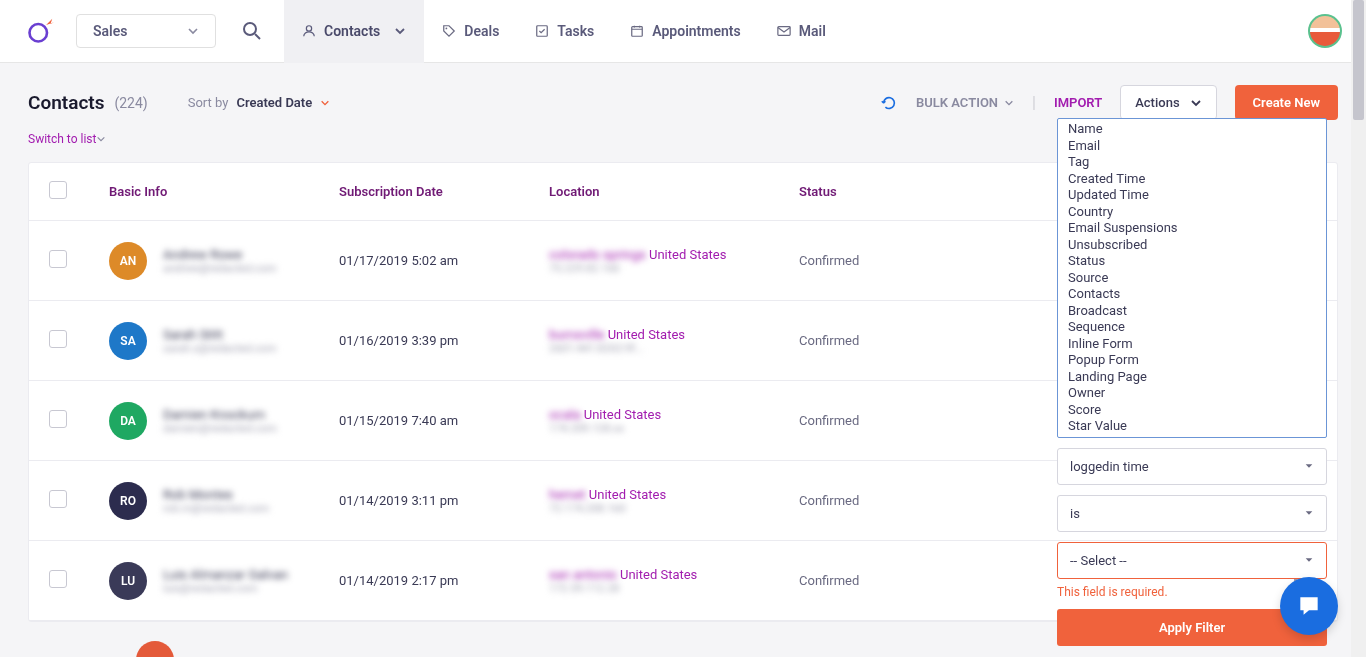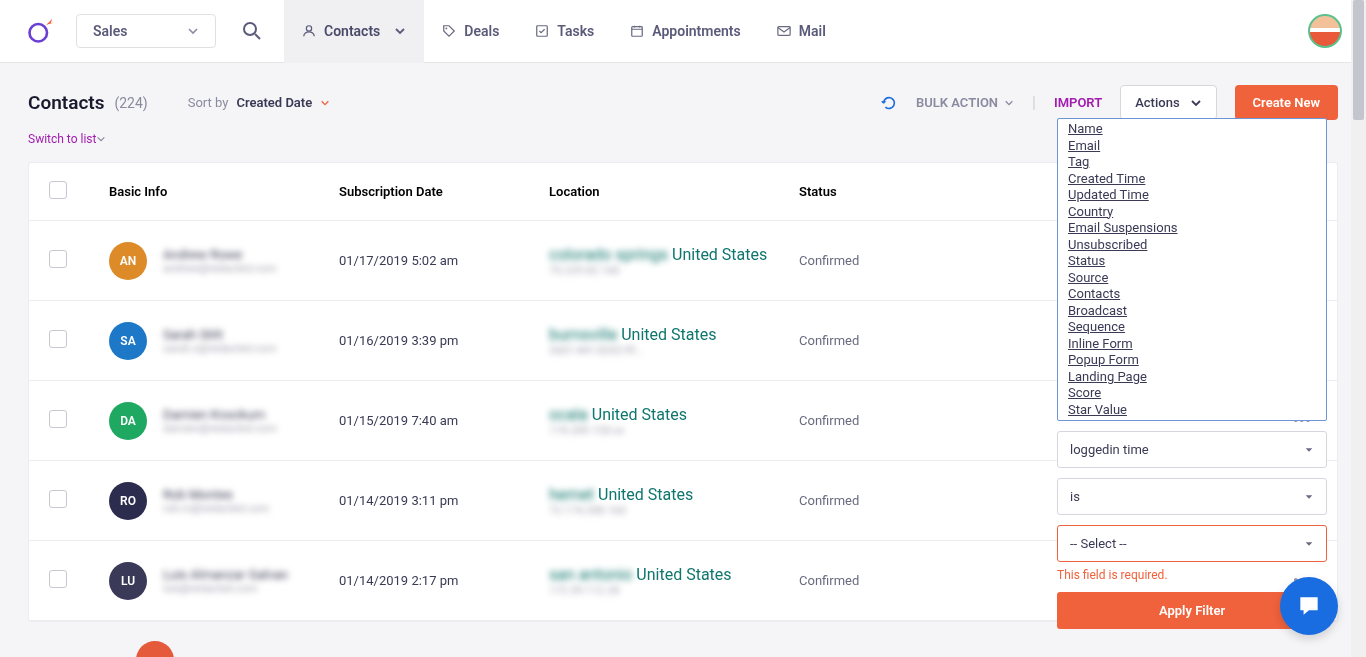--- a/index.html
+++ b/index.html
@@ -30,49 +30,49 @@
 .vdiv { color: #d0d0d6; }
 .import-link { color: #a21caf; font-size: 13px; font-weight: 600; cursor: pointer; }
 .actions-btn { border: 1px solid #d6d6de; background: #fff; border-radius: 4px; padding: 9px 14px; display: flex; align-items: center; gap: 10px; color: #3a3a55; font-size: 13px; font-weight: 500; cursor: pointer; }
 .create-btn { background: #f0623c; color: #fff; border-radius: 4px; padding: 10px 18px; font-size: 13px; font-weight: 600; cursor: pointer; border: none; }
 
 .switch-list { padding: 4px 28px 16px; color: #a21caf; font-size: 12px; display: flex; align-items: center; cursor: pointer; }
 
 
 .table-wrap { margin: 0 28px; background: #fff; border: 1px solid #ebebf0; border-radius: 3px; }
 .thead { display: flex; align-items: center; height: 58px; border-bottom: 1px solid #ebebf0; padding: 0 20px; }
-.th { color: #000000; font-size: 13px; font-weight: 600; }
+.th { color: #701a75; font-size: 13px; font-weight: 600; }
 .col-check { width: 60px; }
 .col-basic { width: 230px; }
 .col-sub { width: 210px; }
 .col-loc { width: 250px; }
 .col-status { width: 150px; }
 .col-actions { flex: 1; text-align: right; }
 .checkbox { width: 18px; height: 18px; border: 1px solid #c8c8d2; border-radius: 3px; display: inline-block; }
 
 .trow { display: flex; align-items: center; height: 80px; border-bottom: 1px solid #ebebf0; padding: 0 20px; }
 .av-circle { width: 38px; height: 38px; border-radius: 50%; display: flex; align-items: center; justify-content: center; color: #fff; font-size: 12px; font-weight: 600; margin-right: 16px; }
 .row-basic { display: flex; align-items: center; width: 230px; }
 .name-block .nm { color: #3a3a55; font-size: 13px; filter: blur(3px); }
 .name-block .em { color: #a0a0b0; font-size: 11px; filter: blur(3px); }
 .row-sub { width: 210px; color: #3a3a55; font-size: 13px; }
 .row-loc { width: 250px; }
-.row-loc .city { color: #0f766e; font-size: 16px; }
+.row-loc .city { color: #a21caf; font-size: 13px; }
 .row-loc .city .blur { filter: blur(3px); }
 .row-loc .ip { color: #a0a0b0; font-size: 11px; filter: blur(3px); }
 .row-status { width: 150px; color: #6a6a82; font-size: 13px; }
 .row-act { flex: 1; text-align: right; color: #9a9ab0; font-size: 18px; padding-right: 6px; cursor: pointer; }
 
 
 .filter-panel { position: absolute; top: 118px; right: 39px; width: 270px; z-index: 10; }
 .dropdown-list { background: #fff; border: 1px solid #6b95d6; border-radius: 2px; max-height: 332px; overflow-y: auto; padding: 2px 0; }
 .dropdown-list::-webkit-scrollbar { width: 14px; }
 .dropdown-list::-webkit-scrollbar-track { background: #f0f0f0; }
 .dropdown-list::-webkit-scrollbar-thumb { background: #c0c0c8; }
-.dd-item { padding: 0px 10px; color: #3a3a55; font-size: 13px; line-height: 16.5px; cursor: pointer; text-decoration: underline; }
+.dd-item { padding: 0px 10px; color: #3a3a55; font-size: 13px; line-height: 16.5px; cursor: pointer; }
 .dd-item.bold { font-weight: 700; }
 
 .filter-select { margin-top: 10px; background: #fff; border: 1px solid #d6d6de; border-radius: 3px; padding: 10px 12px; display: flex; align-items: center; justify-content: space-between; color: #3a3a55; font-size: 13px; cursor: pointer; }
 .filter-select.error { border: 1px solid #f0623c; }
 .err-text { color: #f0623c; font-size: 12px; margin-top: 6px; }
 .apply-btn { margin-top: 10px; background: #f0623c; color: #fff; border: none; border-radius: 3px; width: 100%; padding: 11px; font-size: 13px; font-weight: 600; cursor: pointer; }
 
 
 .chat-bubble { position: absolute; right: 28px; bottom: 22px; width: 58px; height: 58px; border-radius: 50%; background: #1a6de0; display: flex; align-items: center; justify-content: center; color: #fff; cursor: pointer; box-shadow: 0 4px 10px rgba(0,0,0,.15); z-index: 20; }
 
@@ -309,20 +309,21 @@
       <div class="dd-item">Email Suspensions</div>
       <div class="dd-item">Unsubscribed</div>
       <div class="dd-item">Status</div>
       <div class="dd-item">Source</div>
       <div class="dd-item">Contacts</div>
       <div class="dd-item">Broadcast</div>
       <div class="dd-item">Sequence</div>
       <div class="dd-item">Inline Form</div>
       <div class="dd-item">Popup Form</div>
       <div class="dd-item">Landing Page</div>
+      <div class="dd-item">Owner</div>
       <div class="dd-item">Score</div>
       <div class="dd-item">Star Value</div>
     </div>
   <div class="filter-select">
     <span>loggedin time</span>
     <svg width="10" height="10" viewBox="0 0 12 12">
         <path d="M2 4l4 4 4-4" fill="#6a6a82"></path>
       </svg>
   </div>
   <div class="filter-select">

